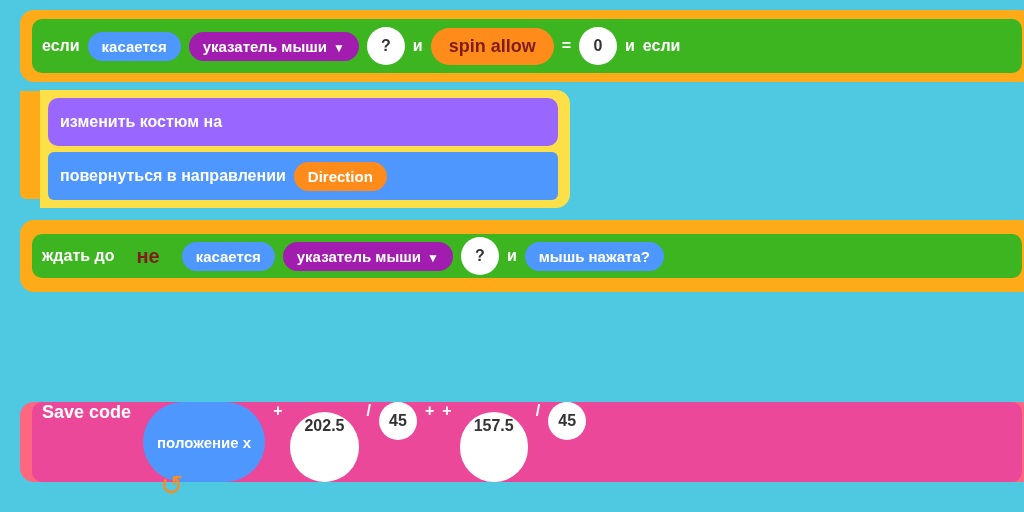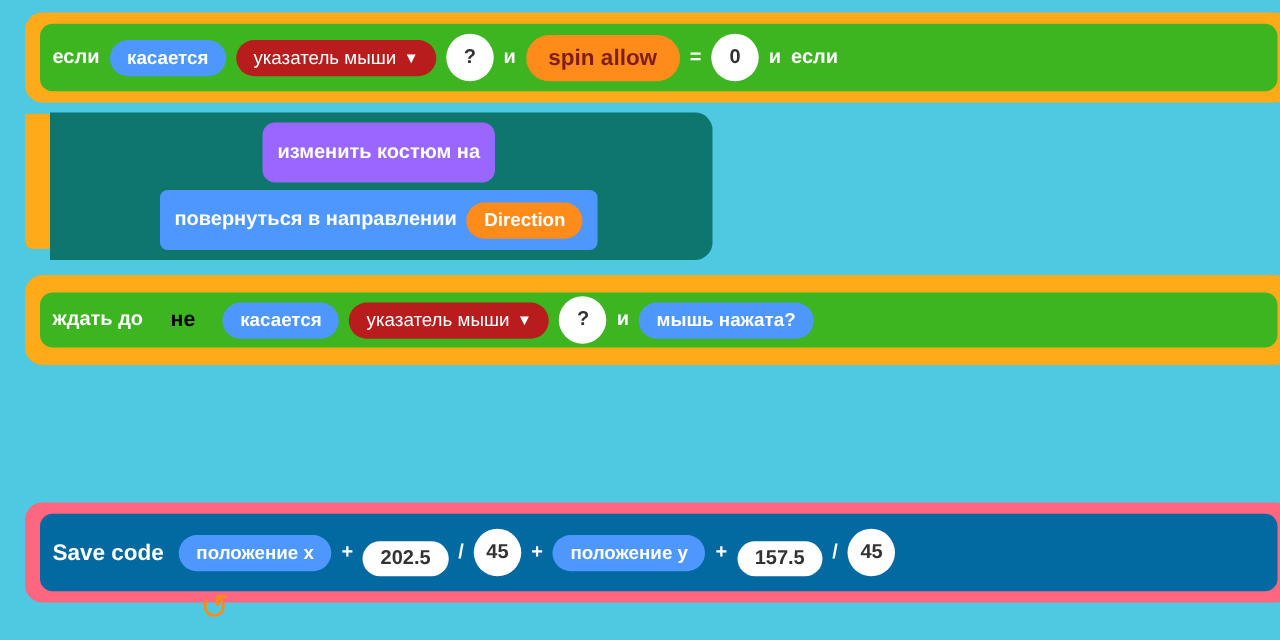--- a/index.html
+++ b/index.html
@@ -38,30 +38,29 @@
       height: 54px;
       display: flex;
       align-items: center;
       padding: 0 10px;
       gap: 8px;
       width: 100%;
     }
 
     
     .row23-outer {
-      background: #0f766e;
+      background: #fde047;
       top: 90px;
       left: 40px;
       width: 520px;
       border-radius: 0 14px 14px 0;
       padding: 8px 12px 8px 8px;
       display: flex;
       flex-direction: column;
       gap: 6px;
-      align-items: center;
     }
     .row2-inner {
       background: #9966ff;
       border-radius: 10px;
       height: 48px;
       display: flex;
       align-items: center;
       padding: 0 12px;
       gap: 8px;
     }
@@ -100,25 +99,24 @@
     .row5-outer {
       background: #ff6680;
       bottom: 30px;
       left: 20px;
       right: -10px;
       height: 80px;
       border-radius: 14px;
       padding: 8px 12px;
     }
     .row5-inner {
-      background: #0369a1;
+      background: #ec4899;
       border-radius: 10px;
-      height: 62px;
-      display: flex;
-      align-items: center;
+      height: 80px;
+      display: flex;
       padding: 0 10px;
       gap: 8px;
       width: 100%;
     }
 
     
     .lbl {
       color: white;
       font-size: 16px;
       font-weight: 600;
@@ -151,38 +149,38 @@
       color: white;
     }
     .pill-blue-mid {
       background: #4d97ff;
       color: white;
     }
 
     
     .hex {
       background: #3cb521;
-      color: #000000;
-      font-size: 17px;
+      color: #7f1d1d;
+      font-size: 20px;
       font-weight: 700;
       padding: 6px 14px;
       clip-path: polygon(10px 0%, calc(100% - 10px) 0%, 100% 50%, calc(100% - 10px) 100%, 10px 100%, 0% 50%);
       white-space: nowrap;
     }
 
     
     .dropdown-pill {
-      background: #b91c1c;
+      background: #a21caf;
       color: white;
       border-radius: 999px;
       padding: 6px 14px;
       font-size: 15px;
-      font-weight: 400;
-      display: flex;
-      align-items: center;
+      font-weight: 700;
+      display: flex;
+      align-items: flex-end;
       gap: 6px;
     }
     .dropdown-arrow {
       font-size: 12px;
     }
 
     
     .circle-val {
       background: white;
       color: #333;
@@ -312,23 +310,20 @@
     </div>
     <span class="lbl">+</span>
     <div class="circle-val-lg">
       <span>202.5</span>
     </div>
     <span class="lbl">/</span>
     <div class="circle-val">
       <span>45</span>
     </div>
     <span class="lbl">+</span>
-    <div class="pill pill-blue-mid">
-      <span>положение y</span>
-    </div>
     <span class="lbl">+</span>
     <div class="circle-val-lg">
       <span>157.5</span>
     </div>
     <span class="lbl">/</span>
     <div class="circle-val">
       <span>45</span>
     </div>
   </div>
 </div>

